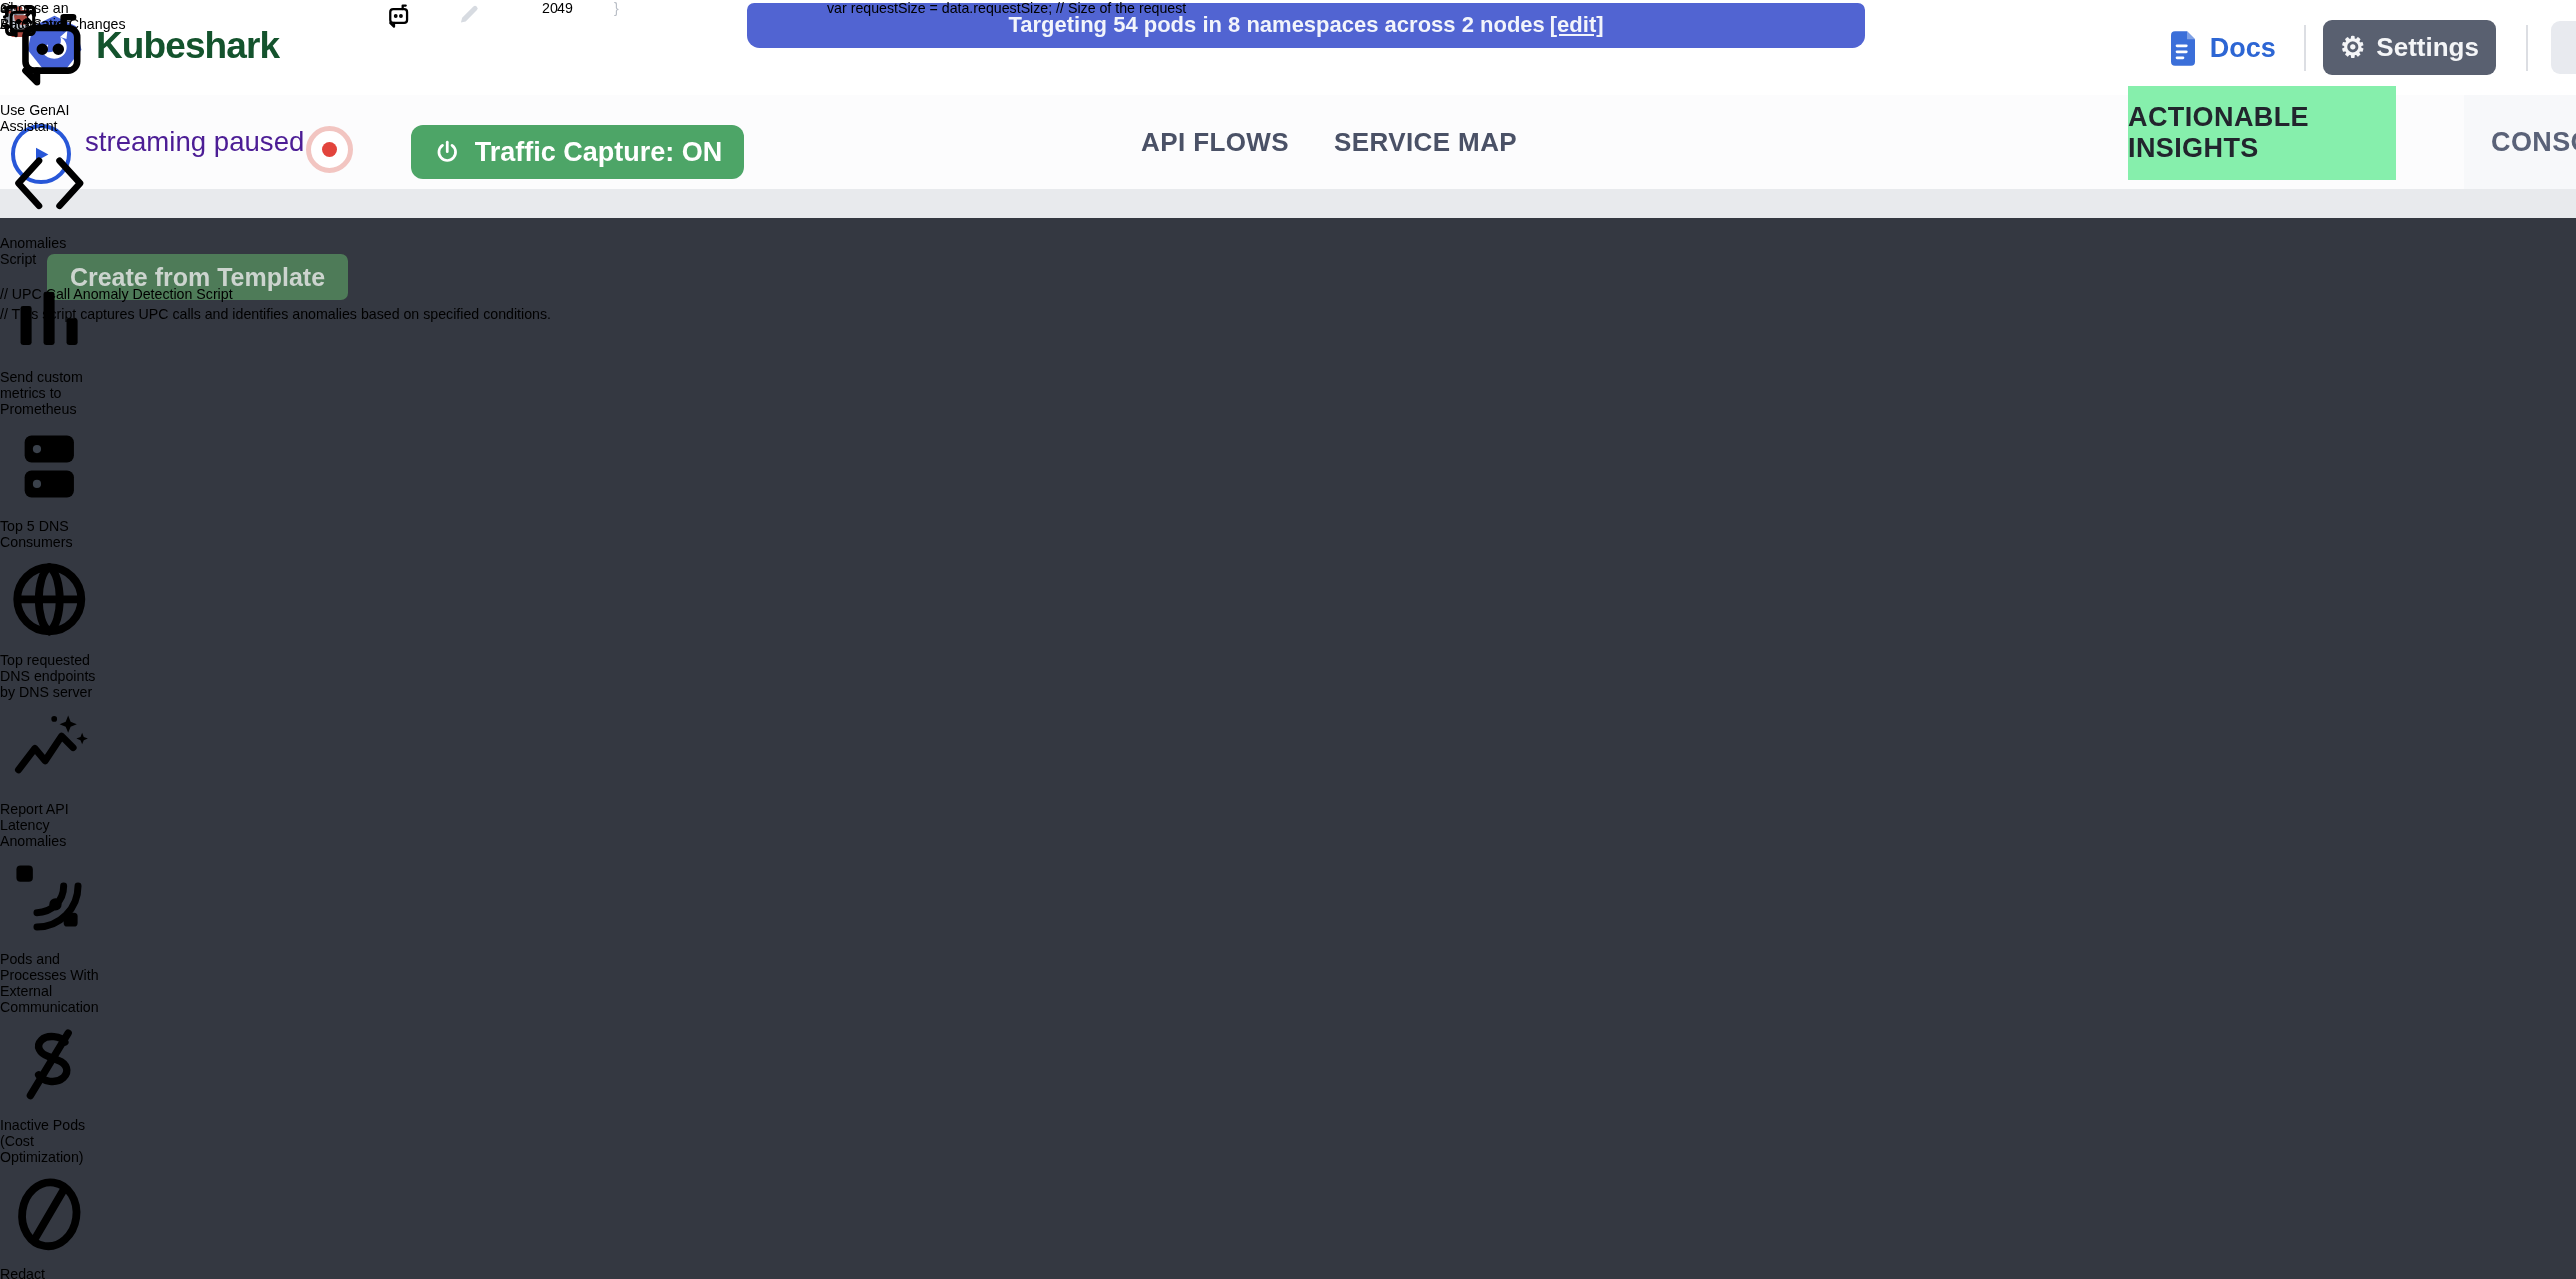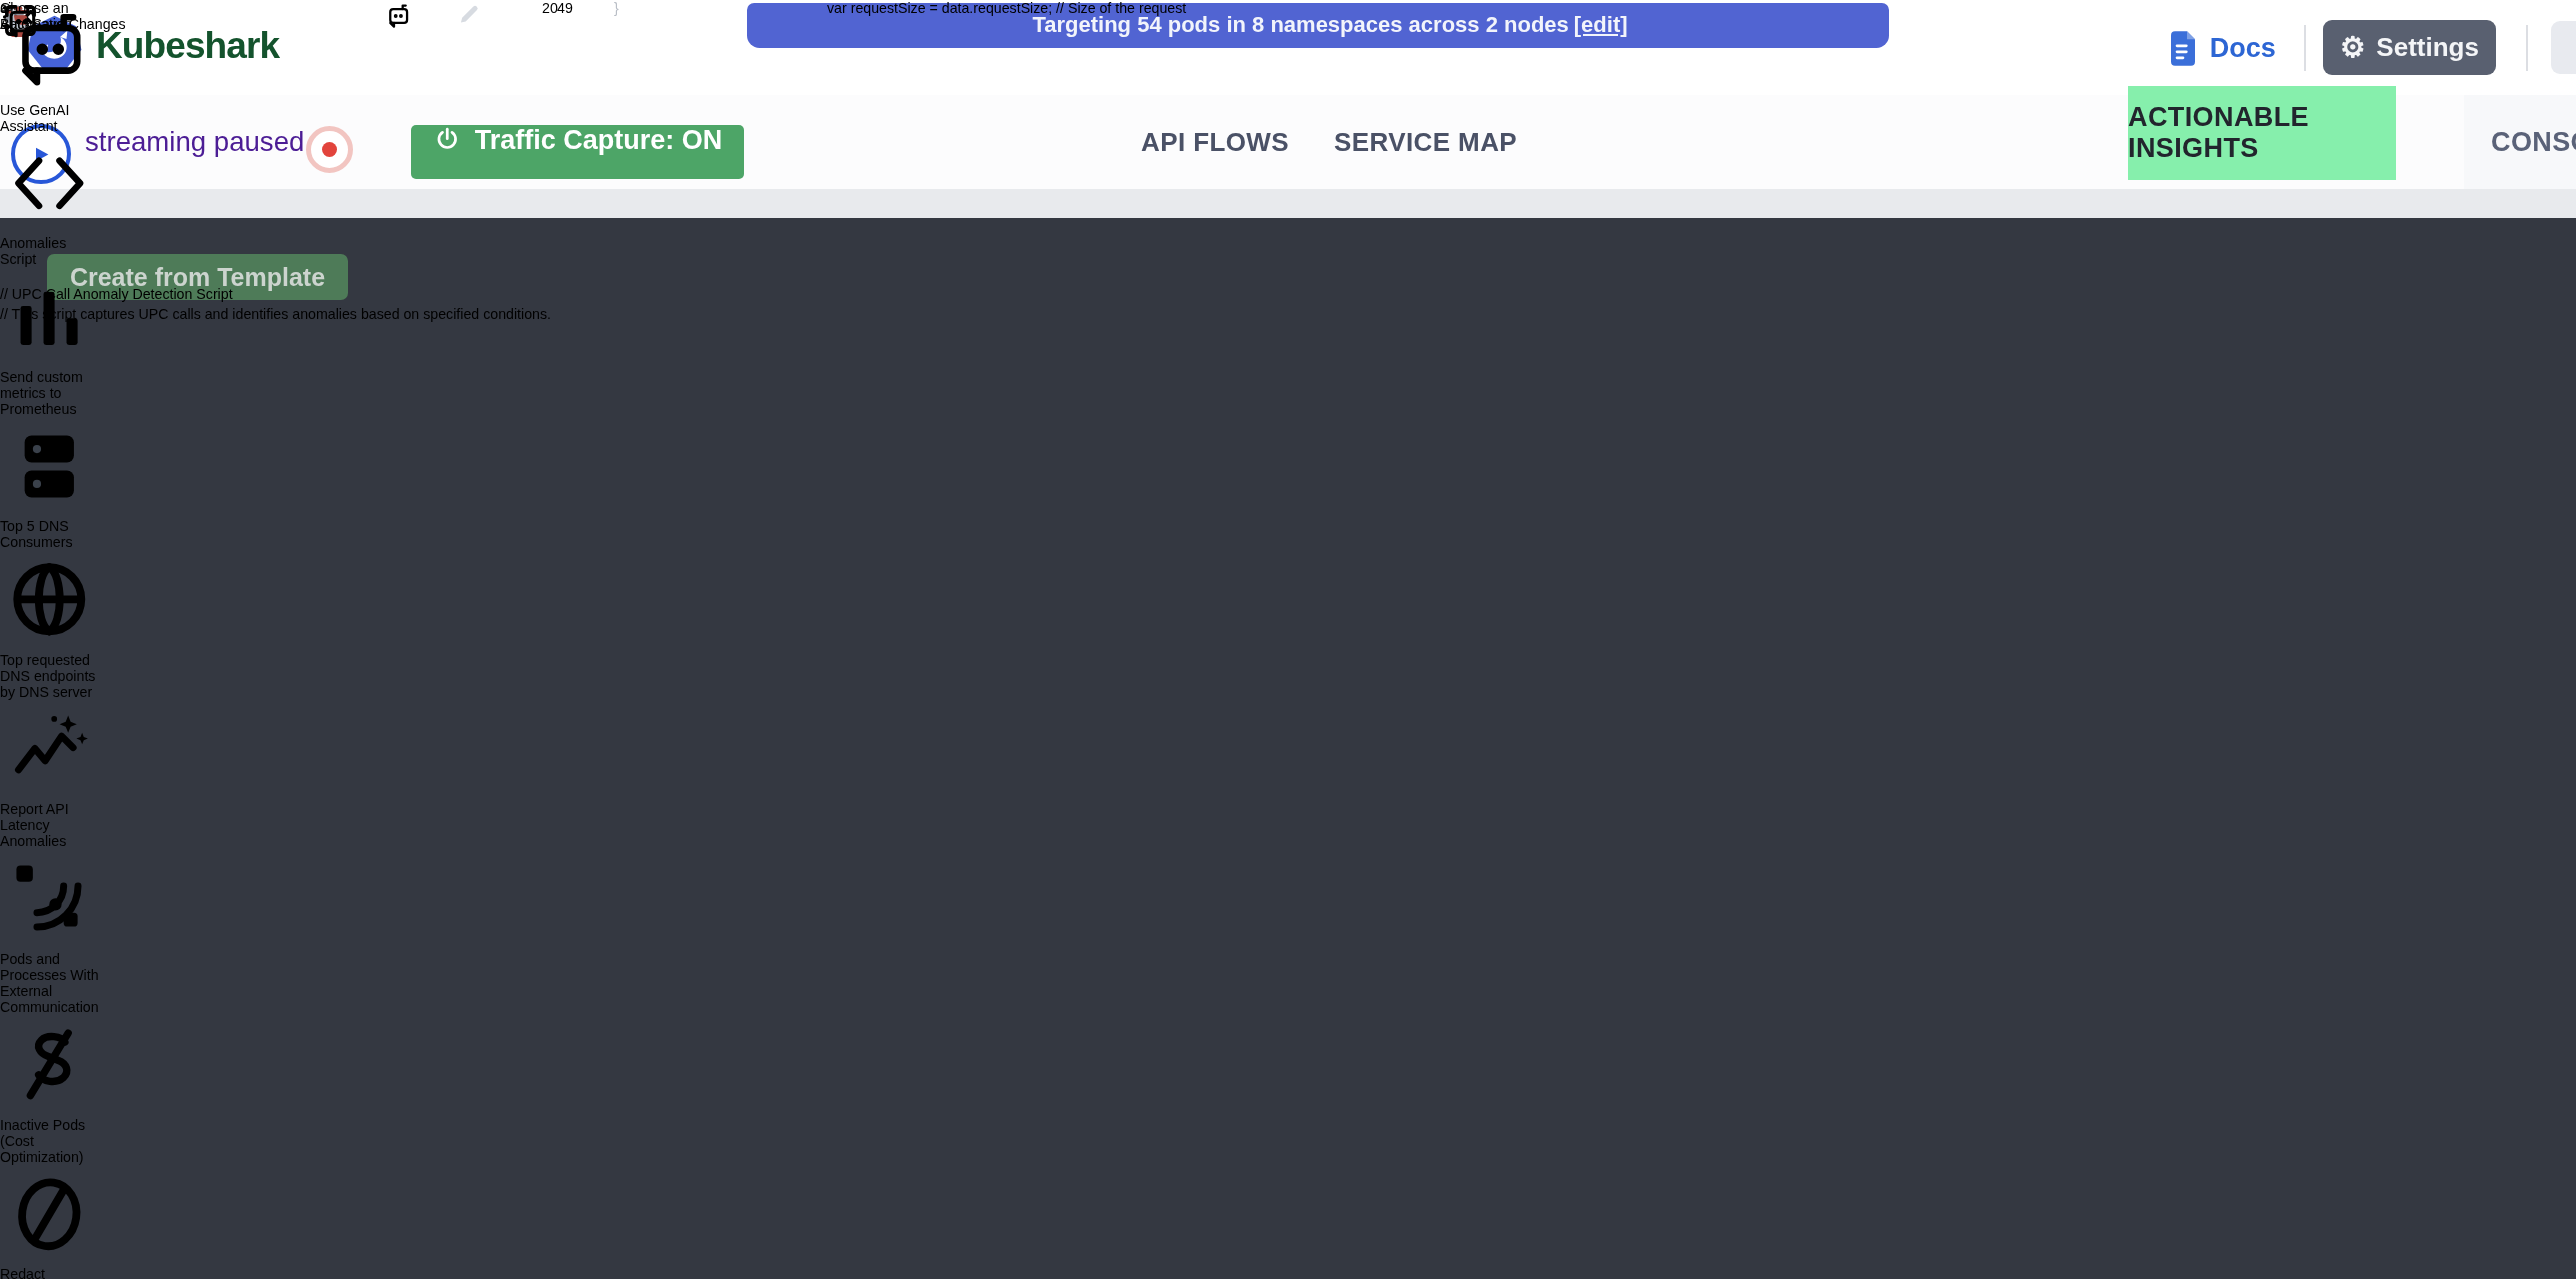--- a/index.html
+++ b/index.html
@@ -3,41 +3,41 @@
 <meta charset="utf-8">
 <style>
   html,body{margin:0;padding:0;}
   body{font-family:"Liberation Sans",sans-serif;}
   #page{position:relative;width:2576px;height:1279px;overflow:hidden;background:#ffffff;}
   .abs{position:absolute;}
   
   .header{left:0;top:0;width:2576px;height:95px;background:#ffffff;border-bottom:0.9px solid #ecedf1;}
   .logo-text{left:96px;top:25px;font-size:37px;font-weight:800;color:#14532d;letter-spacing:-0.9px;}
   .banner{left:747px;top:2.7px;width:1118px;height:45px;background:#5164d2;border-radius:7.1px 7.1px 12.5px 12.5px;
-          display:flex;align-items:center;justify-content:center;gap:5px;padding-left:24px;}
+          display:flex;align-items:center;justify-content:center;gap:5px;}
   .banner span{color:#f2f4fb;font-size:22px;font-weight:700;}
   .banner .edit{text-decoration:underline;}
   .docs{left:2167px;top:27px;height:43px;display:flex;align-items:center;gap:10.7px;cursor:pointer;}
   .docs span{color:#2d66d4;font-size:27px;font-weight:700;}
   .hdr-div1{left:2304px;top:25px;width:1.8px;height:46px;background:#dcdee3;}
   .hdr-div2{left:2526px;top:25px;width:1.8px;height:46px;background:#dcdee3;}
   .settings-btn{left:2323px;top:19.6px;width:173px;height:55px;background:#596070;border-radius:9px;
           display:flex;align-items:center;justify-content:center;gap:10.7px;color:#f4f5f7;font-size:26px;font-weight:700;cursor:pointer;}
   .settings-btn .gear{font-size:28.5px;line-height:1;}
   .hdr-sliver{left:2551px;top:21.3px;width:53px;height:53px;background:#e8eaef;border-radius:9px;}
   
   .row2{left:0;top:95px;width:2576px;height:94px;background:#fcfcfd;}
   .play-btn{left:10.7px;top:124px;width:52px;height:52px;border-radius:50%;border:4.4px solid #2857d8;background:#fff;
           display:flex;align-items:center;justify-content:center;cursor:pointer;}
   .stream-lbl{left:85px;top:95px;height:94px;display:flex;align-items:center;font-size:27.6px;color:#4c1d95;}
   .rec{left:306px;top:126px;width:37px;height:37px;border-radius:50%;border:5.3px solid #f2c5c1;background:#fff;
           display:flex;align-items:center;justify-content:center;}
   .rec i{display:block;width:15px;height:15px;border-radius:50%;background:#e2443c;}
-  .traffic-btn{left:411px;top:125px;width:333px;height:54px;background:#4da567;border-radius:5px;
-          display:flex;justify-content:center;gap:13.3px;color:#fff;font-size:27px;font-weight:700;cursor:pointer;}
+  .traffic-btn{left:411px;top:125px;width:333px;height:54px;background:#4da567;border-radius:12px;
+          display:flex;align-items:center;justify-content:center;gap:13.3px;color:#fff;font-size:27px;font-weight:700;cursor:pointer;}
   .nav-item{top:95px;height:94px;display:flex;align-items:center;font-size:26px;font-weight:600;color:#4a5166;letter-spacing:0.4px;cursor:pointer;}
   .tab1{left:2128px;top:86px;width:268px;height:94px;background:#86efac;display:flex;align-items:center;justify-content:center;
         font-size:27px;font-weight:800;color:#22252d;letter-spacing:0.4px;cursor:pointer;}
   .tab2{left:2464px;top:95px;width:112px;height:94px;background:#f7f8fa;display:flex;align-items:center;
         padding-left:27px;font-size:27px;font-weight:700;color:#5a6278;letter-spacing:0.4px;overflow:hidden;white-space:nowrap;cursor:pointer;}
   .graybar{left:0;top:189px;width:2576px;height:28.5px;background:#e8eaed;}
   
   .main{left:0;top:218px;width:2576px;height:1061px;background:#343841;}
   .create-btn{left:47px;top:254px;width:301px;height:46px;background:#4e7b58;border-radius:7.1px;
         display:flex;align-items:center;justify-content:center;color:#ccd4ce;font-size:25px;font-weight:700;cursor:pointer;}</style>

